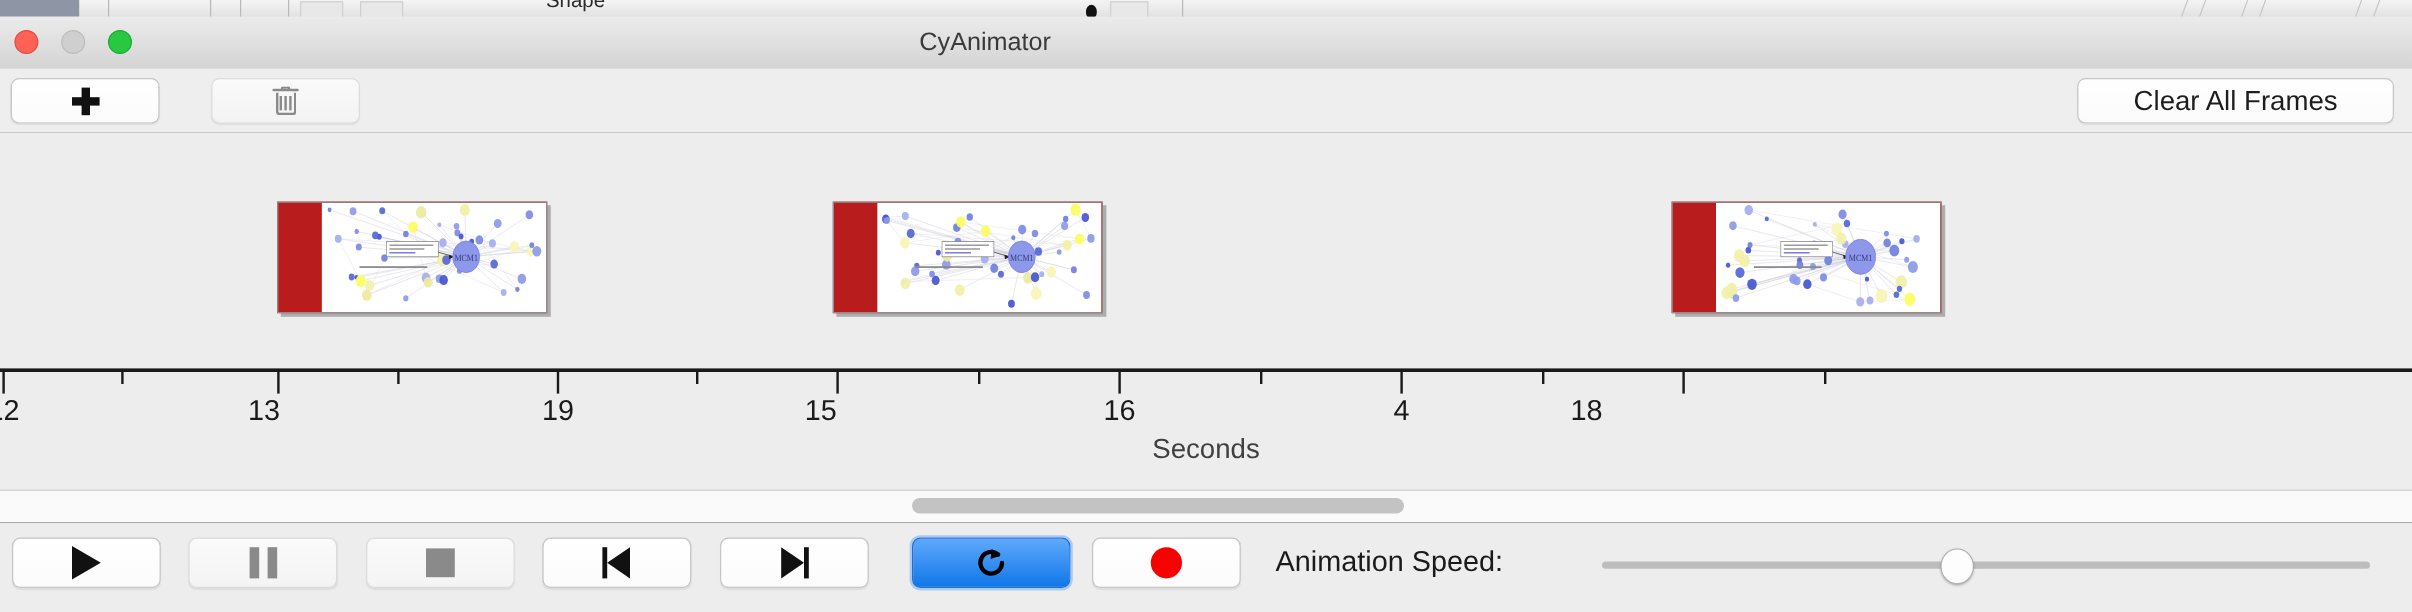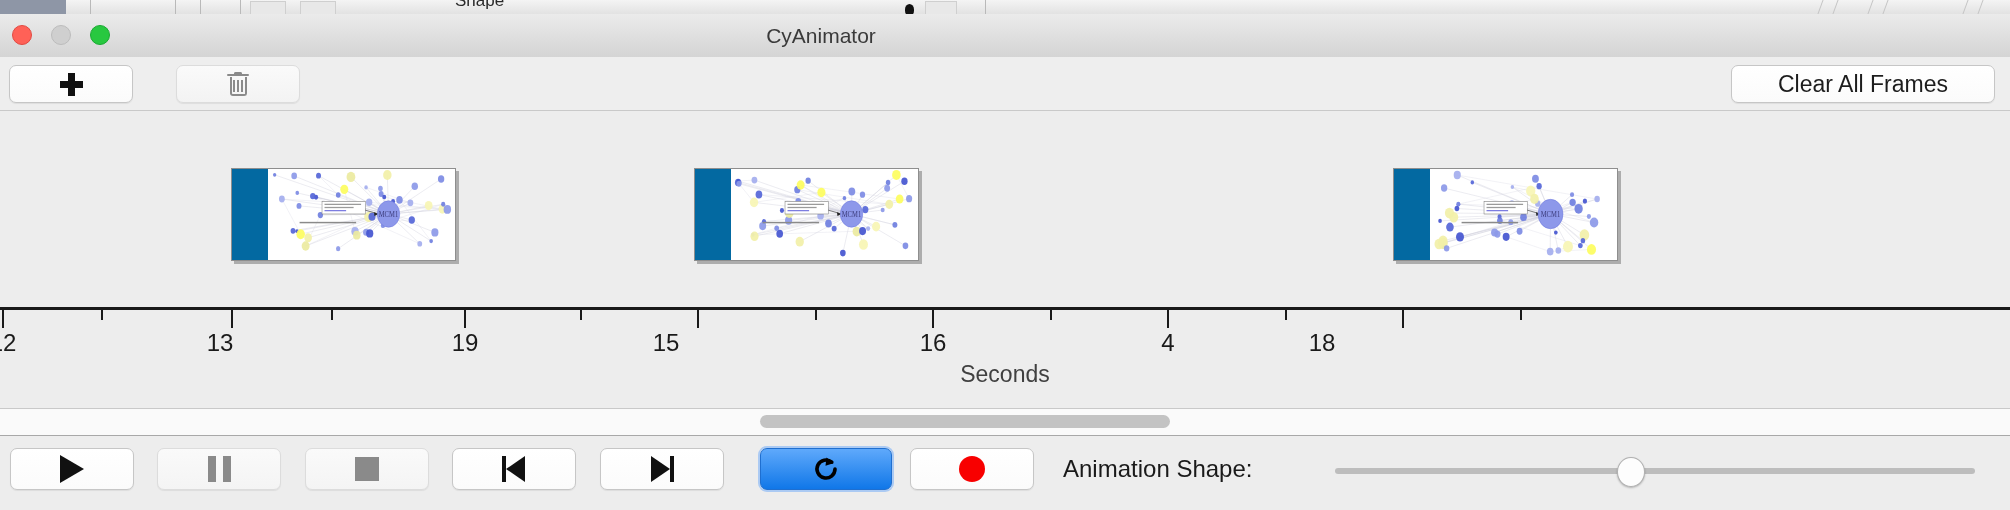--- a/index.html
+++ b/index.html
@@ -69,21 +69,21 @@
   .tick{position:absolute;background:#1a1a1a;width:2px;}
   .tick.major{top:199px;height:18px;}
   .tick.minor{top:199px;height:10px;}
   .tick-label{position:absolute;top:218px;font-size:24px;color:#1a1a1a;
     transform:translateX(-50%);white-space:nowrap;}
   .axis-title{position:absolute;left:0;top:250px;width:2010px;text-align:center;
     font-size:23px;color:#404040;}
 
   
   .frame{position:absolute;width:225px;height:93px;box-sizing:border-box;
-    background:#0369a1;border:1px solid #8e8e8e;
+    background:#b91c1c;border:1px solid #8e8e8e;
     box-shadow:3px 3px 0 rgba(120,120,120,.55);overflow:hidden;padding-left:36px;}
   .frame svg{display:block;width:100%;height:100%;}
 
   
   .hscroll{position:absolute;left:0;top:409px;width:2010px;height:26px;
     background:#fafafa;border-bottom:1px solid #a8a8a8;}
   .hthumb{position:absolute;left:760px;top:6px;width:410px;height:13px;
     background:#c3c3c3;border-radius:7px;}
 
   
@@ -184,21 +184,21 @@
         <div class="tick major" style="left: 2px;"></div>
         <div class="tick-label" style="left: 3px;">12</div>
         <div class="tick minor" style="left: 101px;"></div>
         <div class="tick major" style="left: 231px;"></div>
         <div class="tick-label" style="left: 220px;">13</div>
         <div class="tick minor" style="left: 331px;"></div>
         <div class="tick major" style="left: 464px;"></div>
         <div class="tick-label" style="left: 465px;">19</div>
         <div class="tick minor" style="left: 580px;"></div>
         <div class="tick major" style="left: 697px;"></div>
-        <div class="tick-label" style="left: 666px;">15</div>
+        <div class="tick-label" style="left: 684px;">15</div>
         <div class="tick minor" style="left: 815px;"></div>
         <div class="tick major" style="left: 932px;"></div>
         <div class="tick-label" style="left: 933px;">16</div>
         <div class="tick minor" style="left: 1050px;"></div>
         <div class="tick major" style="left: 1167px;"></div>
         <div class="tick-label" style="left: 1168px;">4</div>
         <div class="tick minor" style="left: 1285px;"></div>
         <div class="tick major" style="left: 1402px;"></div>
         <div class="tick-label" style="left: 1322px;">18</div>
         <div class="tick minor" style="left: 1520px;"></div>
@@ -602,19 +602,19 @@
     </div>
     <div class="tbtn active" id="loop-button">
       <svg width="30" height="30" viewBox="0 0 30 30">
         <path d="M24 15a9 9 0 1 1-3.2-6.9" fill="none" stroke="#000" stroke-width="3.6" stroke-linecap="round"></path>
         <path d="M15.5 3.5 L22.5 9.2 L14.5 11.8 Z" fill="#000"></path>
       </svg>
     </div>
     <div class="tbtn" id="record-button">
       <span class="ico-record"></span>
     </div>
-    <div class="speed-label">Animation Shape:</div>
+    <div class="speed-label">Animation Speed:</div>
     <div class="slider">
       <div class="thumb" style="left: 282.44px;"></div>
     </div>
   </div>
 
 </div>
 
 </body></html>

